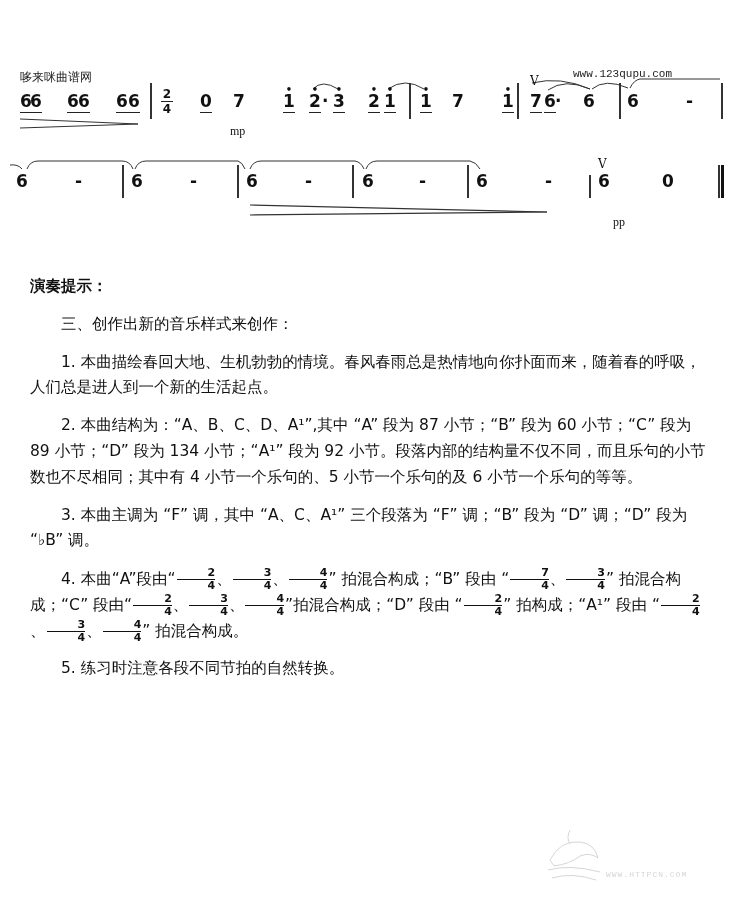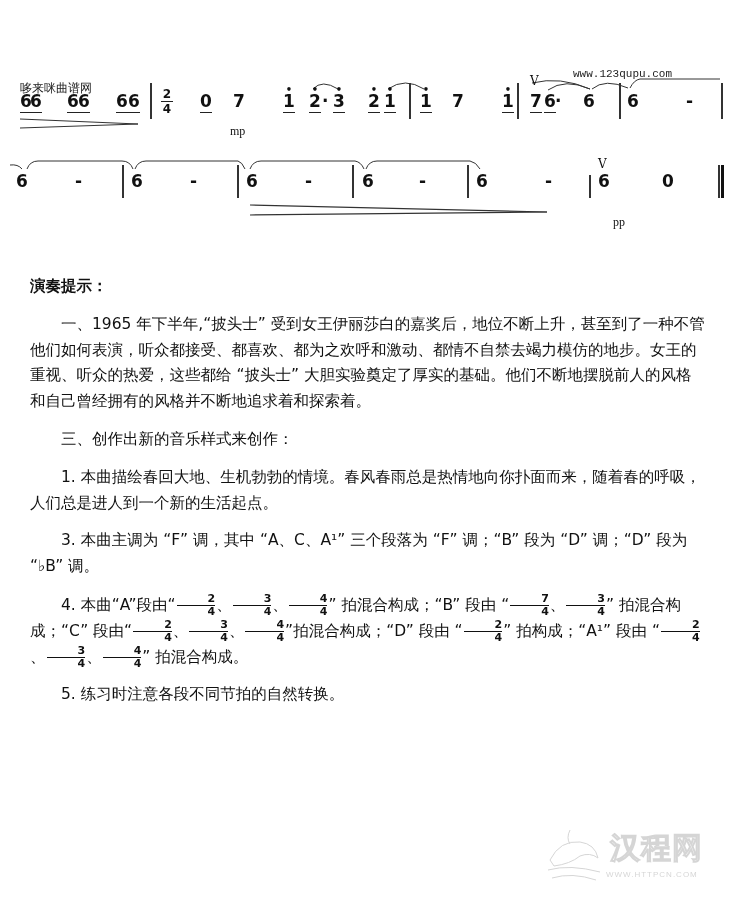--- a/index.html
+++ b/index.html
@@ -1,39 +1,39 @@
 <!DOCTYPE html>
 <html><head>
 <meta charset="utf-8">
 <style>
   html, body { margin: 0; padding: 0; background: #ffffff; }
   body { width: 730px; height: 898px; position: relative; overflow: hidden;
          font-family: "DejaVu Serif", "Liberation Serif", serif; color: #111; }
   .abs { position: absolute; }
-  .site-label { left: 20px; top: 80px; font-family: "DejaVu Sans", sans-serif; font-size: 12px; color: #222; }
+  .site-label { left: 20px; top: 69px; font-family: "DejaVu Sans", sans-serif; font-size: 12px; color: #222; }
   .url-label { left: 573px; top: 68px; font-family: "Liberation Mono", "DejaVu Sans Mono", monospace; font-size: 11px; color: #222; }
   .note { font-family: "DejaVu Sans", "Liberation Sans", sans-serif; font-weight: bold; font-size: 17px; line-height: 17px; text-align: center; }
   .note.ul { border-bottom: 1.5px solid #222; padding-bottom: 2px; }
   .dot-above { position: absolute; top: -7px; left: 50%; transform: translateX(-50%); font-size: 10px; line-height: 8px; }
   .bar { position: absolute; width: 1.5px; background: #333; }
   .dash { font-weight: bold; }
   .ts { font-family: "DejaVu Sans", sans-serif; font-weight: bold; font-size: 12px; line-height: 12px; text-align: center; }
   .ts .num { display: block; }
   .ts .line { display: block; border-top: 1.5px solid #222; margin: 1px 0; }
   .dyn { font-family: "Liberation Serif", serif; font-size: 12px; }
   .text-block { left: 18px; width: 700px; top: 262px; font-family: "DejaVu Sans", "Liberation Sans", sans-serif; font-size: 15.5px; line-height: 25.8px; color: #111; }
   .text-block p { margin: 12px; }
   .text-block .heading { font-weight: bold; }
   .indent { text-indent: 31px; }
   .frac { display: inline-block; vertical-align: middle; text-align: center; font-weight: bold; font-size: 11px; line-height: 10px; margin: 0 1px; }
   .frac span { display: block; }
   .frac .fl { border-top: 1.2px solid #111; margin: 1px 0; }
   .watermark { left: 540px; top: 820px; width: 180px; height: 70px; opacity: 0.35; }
   .wm-text { position: absolute; left: 70px; top: 8px; font-family: "DejaVu Sans", sans-serif; font-size: 30px; font-weight: bold; color: transparent; -webkit-text-stroke: 1px #888; letter-spacing: 1px; }
-  .wm-url { position: absolute; left: 66px; top: 50px; font-family: Liberation Sans, sans-serif; font-size: 8px; color: #888; letter-spacing: 1px; }
+  .wm-url { position: absolute; left: 66px; top: 50px; font-family: Liberation Mono, monospace; font-size: 8px; color: #888; letter-spacing: 1px; }
 </style>
 </head>
 <body>
 
 <div class="abs site-label">哆来咪曲谱网</div>
 <div class="abs url-label">www.123qupu.com</div>
 
 <div class="abs" style="left:0;top:78px;width:730px;height:70px;">
   <svg class="abs" style="left:0;top:0" width="730" height="70">
 
@@ -120,32 +120,31 @@
   <span class="abs" style="left:598px;top:-3px;font-size:12px;">V</span>
   <span class="abs note" style="left:598px;top:13px;">6</span>
   <span class="abs note" style="left:662px;top:13px;">0</span>
   <div class="bar" style="left:718px;top:5px;height:33px;width:1.5px;"></div>
   <div class="bar" style="left:721px;top:5px;height:33px;width:3px;background:#111;"></div>
   <div class="abs dyn" style="left:565px;top:55px;margin-left:48px;">pp</div>
 </div>
 
 <div class="abs text-block">
   <p class="heading">演奏提示：</p>
-  <p class="indent">一、1965 年下半年,“披头士” 受到女王伊丽莎白的嘉奖后，地位不断上升，甚至到了一种不管他们如何表演，听众都接受、都喜欢、都为之欢呼和激动、都情不自禁去竭力模仿的地步。女王的重视、听众的热爱，这些都给 “披头士” 大胆实验奠定了厚实的基础。他们不断地摆脱前人的风格和自己曾经拥有的风格并不断地追求着和探索着。</p>
   <p class="indent">三、创作出新的音乐样式来创作：</p>
   <p class="indent">1. 本曲描绘春回大地、生机勃勃的情境。春风春雨总是热情地向你扑面而来，随着春的呼吸，人们总是进人到一个新的生活起点。</p>
+  <p class="indent">2. 本曲结构为：“A、B、C、D、A¹”,其中 “A” 段为 87 小节；“B” 段为 60 小节；“C” 段为 89 小节；“D” 段为 134 小节；“A¹” 段为 92 小节。段落内部的结构量不仅不同，而且乐句的小节数也不尽相同；其中有 4 小节一个乐句的、5 小节一个乐句的及 6 小节一个乐句的等等。</p>
   <p class="indent">3. 本曲主调为 “F” 调，其中 “A、C、A¹” 三个段落为 “F” 调；“B” 段为 “D” 调；“D” 段为 “♭B” 调。</p>
   <p class="indent" style="line-height:26px;">
     <span>4. 本曲“A”段由“</span><span class="frac"><span>2</span><span class="fl"></span><span>4</span></span>、<span class="frac"><span>3</span><span class="fl"></span><span>4</span></span>、<span class="frac"><span>4</span><span class="fl"></span><span>4</span></span><span>” 拍混合构成；“B” 段由 “</span><span class="frac"><span>7</span><span class="fl"></span><span>4</span></span>、<span class="frac"><span>3</span><span class="fl"></span><span>4</span></span><span>” 拍混合构成；“C” 段由“</span><span class="frac"><span>2</span><span class="fl"></span><span>4</span></span>、<span class="frac"><span>3</span><span class="fl"></span><span>4</span></span>、<span class="frac"><span>4</span><span class="fl"></span><span>4</span></span><span>”拍混合构成；“D” 段由 “</span><span class="frac"><span>2</span><span class="fl"></span><span>4</span></span><span>” 拍构成；“A¹” 段由 “</span><span class="frac"><span>2</span><span class="fl"></span><span>4</span></span>、<span class="frac"><span>3</span><span class="fl"></span><span>4</span></span>、<span class="frac"><span>4</span><span class="fl"></span><span>4</span></span><span>” 拍混合构成。</span>
   </p>
   <p class="indent">5. 练习时注意各段不同节拍的自然转换。</p>
 </div>
 
 <div class="abs watermark">
   <svg class="abs" style="left:0;top:0" width="70" height="70">
     <path d="M10 40 Q20 20 40 22 Q55 24 58 38 Q50 32 40 36 Q30 44 14 46 Z" fill="none" stroke="#888" stroke-width="1"></path>
     <path d="M8 50 Q30 44 60 52" fill="none" stroke="#888" stroke-width="1"></path>
     <path d="M12 58 Q32 52 56 60" fill="none" stroke="#888" stroke-width="1"></path>
     <path d="M30 10 Q26 18 30 24" fill="none" stroke="#888" stroke-width="1"></path>
   </svg>
-  <div class="wm-text">汉程网</div>
   <div class="wm-url">WWW.HTTPCN.COM</div>
 </div>
 
 </body></html>

